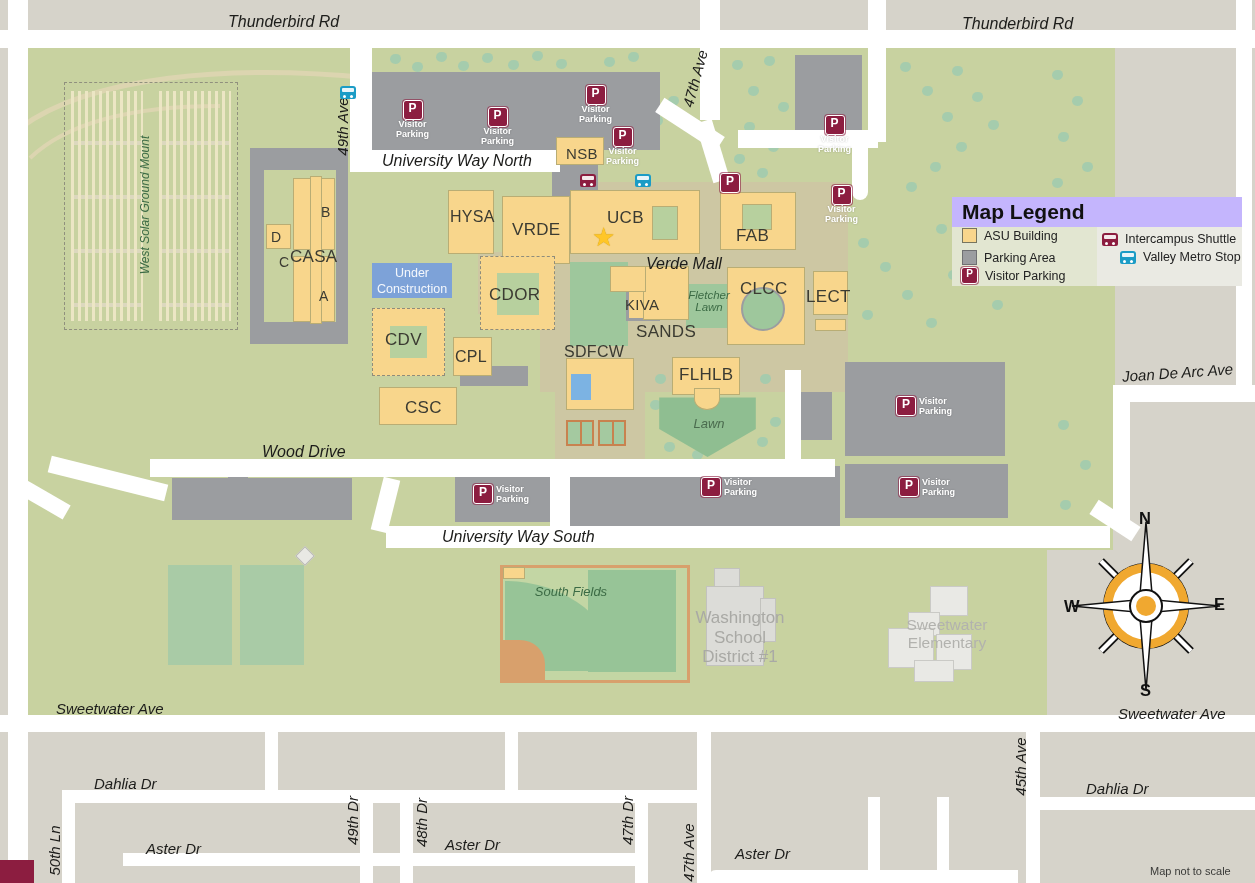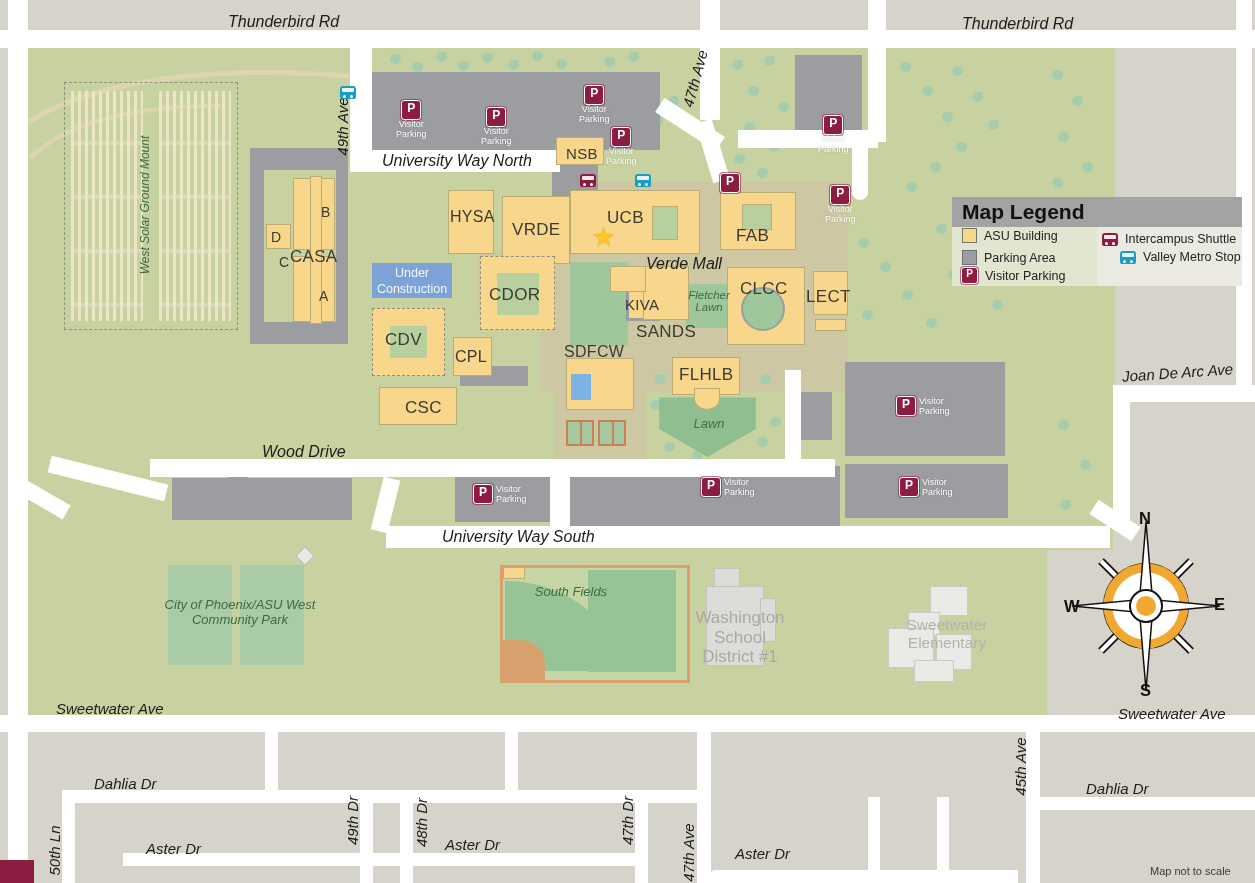--- a/index.html
+++ b/index.html
@@ -17,21 +17,21 @@
   .lbl{position:absolute;font-size:16px;color:#3b3b32;letter-spacing:.3px;white-space:nowrap}
   .lbl.sm{font-size:14px}
   .st{position:absolute;font-style:italic;font-size:15px;color:#1c1c1a;white-space:nowrap}
   .grn-lbl{position:absolute;font-style:italic;font-size:12.5px;color:#3c6b45;white-space:pre-line;text-align:center}
   .gray-lbl{position:absolute;color:#a9a9a5;text-align:center;white-space:pre-line;line-height:1.15}
   .tree{position:absolute;width:11px;height:10px;border-radius:50% 45% 55% 50%;background:#a3cbae;opacity:.95}
   .p-ico{display:inline-block;width:18px;height:18px;background:#8C1D40;border:1.5px solid #fff;
          border-radius:3px;color:#fff;font:700 12px/15px "Liberation Sans",sans-serif;text-align:center;
          box-shadow:0 0 0 1px rgba(140,29,64,.6)}
   .vp{position:absolute;text-align:center}
-  .vp .txt{color:#fff;font-weight:400;font-size:9px;line-height:1.1;white-space:pre-line;text-align:center;text-shadow:0 0 2px rgba(0,0,0,.25)}
+  .vp .txt{color:#fff;font-weight:700;font-size:9px;line-height:1.1;white-space:pre-line;text-align:center;text-shadow:0 0 2px rgba(0,0,0,.25)}
   .vp.right{display:flex;align-items:flex-start;gap:3px}
   .vp.right .txt{text-align:left;padding-top:1px}
   .bus{position:absolute;width:16px;height:13px;border-radius:3px 3px 2px 2px}
   .bus::before{content:"";position:absolute;left:2px;right:2px;top:2px;height:4px;background:#fff;opacity:.9;border-radius:1px}
   .bus::after{content:"";position:absolute;left:3px;bottom:1px;width:3px;height:3px;border-radius:50%;background:#fff;box-shadow:7px 0 0 #fff}
   .bus.maroon{background:#8C1D40}.bus.blue{background:#1b9cc6}
   .courts{position:absolute;width:28px;height:26px;background:#a4c9a0;border:2px solid #c8824f}
   .courts::after{content:"";position:absolute;left:50%;top:0;bottom:0;width:2px;background:#c8824f}
   
   #logo{position:absolute;left:952px;top:62px;width:270px;height:123px;background:#fff;padding:10px 12px 8px 16px}
@@ -39,21 +39,21 @@
   .asu-word{position:relative;font-size:46px;font-weight:900;font-style:italic;color:#8C1D40;letter-spacing:-2px;line-height:1;padding-right:8px}
   .asu-sun{position:absolute;left:30px;top:-2px;width:54px;height:54px;border-radius:50%;z-index:0;
     background:radial-gradient(circle at 50% 50%, #FFC627 0 32%, rgba(255,198,39,0) 34%),
                repeating-conic-gradient(#FFC627 0 10deg, rgba(255,198,39,0) 10deg 30deg)}
   .asu-letters{position:relative;z-index:1}
   .asu-reg{font-size:9px;vertical-align:top;font-style:normal;letter-spacing:0}
   .wv{font-size:25px;font-weight:800;color:#151515;line-height:1.02;white-space:pre-line}
   .asu-line{font-size:20px;font-weight:800;color:#8C1D40;margin:8px 0 0 4px}
   
   #legend{position:absolute;left:952px;top:197px;width:290px;height:89px}
-  #legend .band{position:absolute;left:0;top:0;right:0;height:30px;background:#a3a3a3}
+  #legend .band{position:absolute;left:0;top:0;right:0;height:30px;background:#c4b5fd}
   #legend .band span{font-size:21px;font-weight:800;color:#111;margin-left:10px;line-height:30px}
   #legend .body{position:absolute;left:0;top:30px;right:0;bottom:0;
     background:linear-gradient(90deg,#e2e6d1 0 50%,#eaeae3 50% 100%)}
   .lg-item{position:absolute;display:flex;align-items:center;gap:7px;font-size:12.5px;color:#222;white-space:nowrap}
   .sw{width:13px;height:13px;border:1px solid #77755f}
   .sw.yellow{background:#f8d68c}.sw.gray{background:#9b9da0;border-color:#6f7072}
   .lg-item .p-ico{width:15px;height:15px;font:700 10px/12px "Liberation Sans",sans-serif}
   .lg-item .bus{position:relative;flex:0 0 16px}
   .rot{transform:rotate(-90deg)}
   .star{position:absolute;color:#FFC627;font-size:26px;text-shadow:0 0 1px #b78900;line-height:1}
@@ -281,22 +281,20 @@
   <div class="lbl" style="left:564px;top:343px;font-size:16px">SDFCW</div>
   <div class="lbl" style="left:679px;top:365px;font-size:17px">FLHLB</div>
   <div class="lbl" style="left:740px;top:279px;font-size:17px">CLCC</div>
   <div class="lbl" style="left:806px;top:287px;font-size:17px">LECT</div>
 
   <div class="st" style="left:646px;top:255px;font-size:16px">Verde Mall</div>
   <div class="grn-lbl" style="left:686px;top:289px;width:46px;font-size:11.5px">Fletcher
 Lawn</div>
   <div class="grn-lbl" style="left:692px;top:416px;font-size:13px;color:#4a6b4e;width:34px">Lawn</div>
   <div class="grn-lbl" style="left:528px;top:584px;width:86px;font-size:13px">South Fields</div>
-  <div class="grn-lbl" style="left:160px;top:597px;width:160px;font-size:13px">City of Phoenix/ASU West
-Community Park</div>
   <div class="gray-lbl" style="left:692px;top:608px;width:96px;font-size:17px">Washington
 School
 District #1</div>
   <div class="gray-lbl" style="left:892px;top:616px;width:110px;font-size:15.5px;color:#b2b2ae">Sweetwater
 Elementary</div>
 
   <div class="st" style="left:228px;top:13px;font-size:16px">Thunderbird Rd</div>
   <div class="st" style="left:962px;top:15px;font-size:16px">Thunderbird Rd</div>
   <div class="st rot" style="left:302px;top:118px;width:80px;text-align:center">49th Ave</div>
   <div class="st" style="left:382px;top:152px;font-size:16px">University Way North</div>

